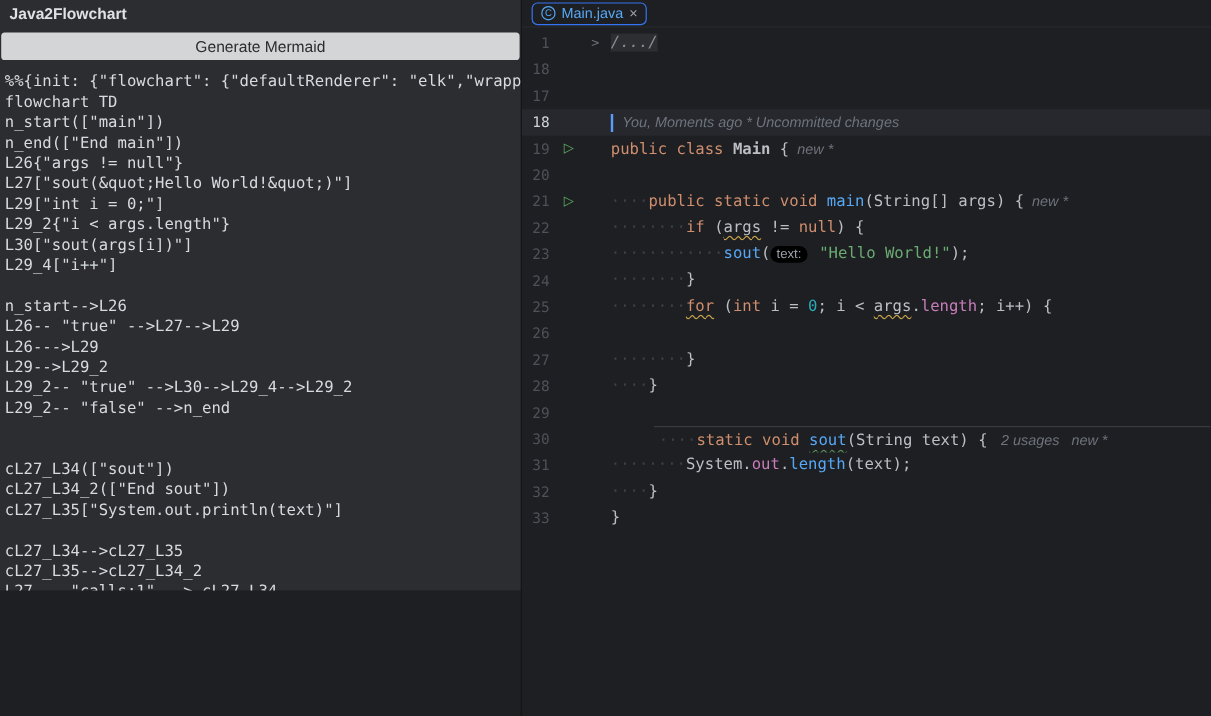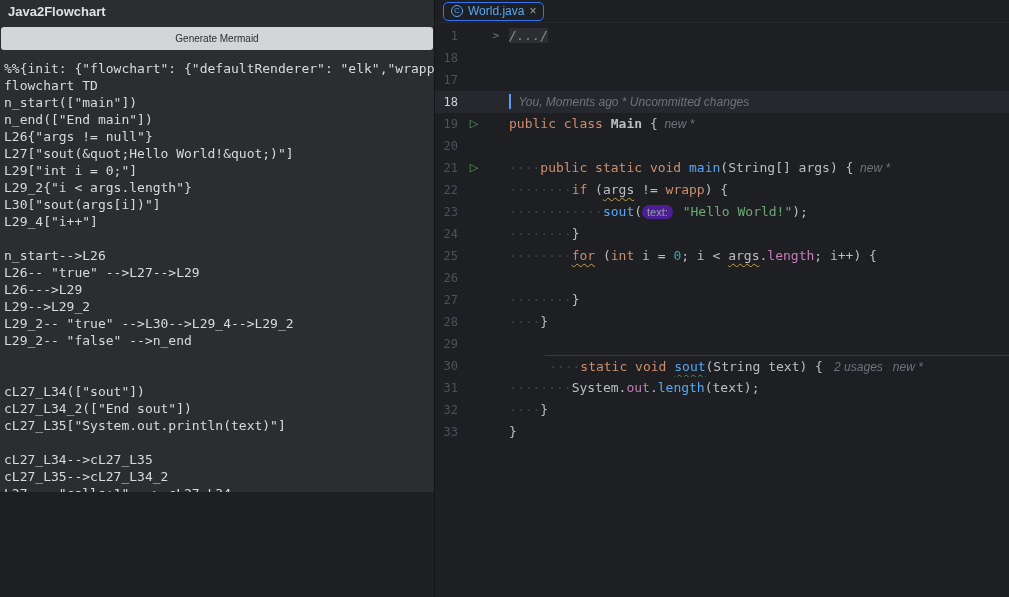--- a/index.html
+++ b/index.html
@@ -16,21 +16,21 @@
     display:flex; flex-direction:column; height:492px;
   }
   .panel-header {
     padding:4px 8px 2px 8px; height:24px;
     font-family:"Liberation Sans", sans-serif;
     font-size:13px; font-weight:bold; color:#dfe1e5;
   }
   .gen-btn {
     margin:3px 1px 2px 1px; height:23px;
     background:#d4d5d7; color:#2b2d30; border:none; border-radius:3px;
-    font-family:"Liberation Sans", sans-serif; font-size:10px;
+    font-family:"Liberation Sans", sans-serif; font-size:13px;
     cursor:pointer;
   }
   .mermaid-pre {
     flex:1; margin:0; padding:8px 0 0 4px;
     font-family:"DejaVu Sans Mono", monospace;
     font-size:13px; line-height:17px;
     color:#d7dade; white-space:pre; overflow:hidden;
   }
   .divider { width:1px; flex:0 0 1px; background:#141517; cursor:col-resize; }
 
@@ -78,21 +78,21 @@
   .tok-num  { color:#2aacb8; }
   .tok-fn   { color:#56a8f5; }
   .tok-fld  { color:#c77dbb; }
   .tok-ws   { color:#3d4148; }
   .tok-ghost {
     color:#6e737c; font-style:italic; font-size:12px;
     font-family:"Liberation Sans", sans-serif;
     text-align:center;
   }
   .tok-pill {
-    background:#4c1d95; color:#9b9fa8; border-radius:7px;
+    background:#000000; color:#9b9fa8; border-radius:7px;
     padding:1px 5px; font-size:11px; margin-right:2px;
     font-family:"Liberation Sans", sans-serif;
   }
   .tok-fold { color:#8a8e96; background:rgba(255,255,255,0.07); font-style:italic; }
   .tok-caret {
     display:inline-block; width:2px; height:15px; background:#5a9cf7;
     vertical-align:text-bottom; margin-right:1px;
   }
   .tok-warn {
     text-decoration-line:underline; text-decoration-style:wavy;
@@ -142,34 +142,34 @@
 classDef startEnd fill:#f9f;
 class n_start,n_end startEnd;</pre>
 </div>
 
 <div class="divider"></div>
 
 <div class="editor-pane">
   <div class="tabbar">
     <div class="tab">
       <span class="tab-icon">C</span>
-      <span class="tab-label">World.java</span>
+      <span class="tab-label">Main.java</span>
       <span class="tab-close">×</span>
     </div>
   </div>
   <div class="code-area">
     <div id="code-lines">
         <div class="line"><span class="ln">1</span><span class="gut"></span><span class="fold-col">&gt;</span><span class="code"><span class="tok-fold">/.../</span></span></div>
         <div class="line"><span class="ln">18</span><span class="gut"></span><span class="fold-col"></span><span class="code"></span></div>
         <div class="line"><span class="ln">17</span><span class="gut"></span><span class="fold-col"></span></div>
         <div class="line cur"><span class="ln">18</span><span class="gut"></span><span class="fold-col"></span><span class="code"><span class="tok-caret"></span><span class="tok-ghost">  You, Moments ago * Uncommitted changes</span></span></div>
         <div class="line"><span class="ln">19</span><span class="gut run">▷</span><span class="fold-col"></span><span class="code"><span class="tok-kw">public class </span><span class="tok-pl tok-b">Main</span><span class="tok-pl"> {</span><span class="tok-ghost">  new *</span></span></div>
         <div class="line"><span class="ln">20</span><span class="gut"></span><span class="fold-col"></span><span class="code"></span></div>
         <div class="line"><span class="ln">21</span><span class="gut run">▷</span><span class="fold-col"></span><span class="code"><span class="tok-ws">····</span><span class="tok-kw">public static void </span><span class="tok-fn">main</span><span class="tok-pl">(String[] args) {</span><span class="tok-ghost">  new *</span></span></div>
-        <div class="line"><span class="ln">22</span><span class="gut"></span><span class="fold-col"></span><span class="code"><span class="tok-ws">········</span><span class="tok-kw">if</span><span class="tok-pl"> (</span><span class="tok-pl tok-warn">args</span><span class="tok-pl"> != </span><span class="tok-kw">wrapp</span><span class="tok-pl">) {</span></span></div>
+        <div class="line"><span class="ln">22</span><span class="gut"></span><span class="fold-col"></span><span class="code"><span class="tok-ws">········</span><span class="tok-kw">if</span><span class="tok-pl"> (</span><span class="tok-pl tok-warn">args</span><span class="tok-pl"> != </span><span class="tok-kw">null</span><span class="tok-pl">) {</span></span></div>
         <div class="line"><span class="ln">23</span><span class="gut"></span><span class="fold-col"></span><span class="code"><span class="tok-ws">············</span><span class="tok-fn">sout</span><span class="tok-pl">(</span><span class="tok-pill">text:</span><span class="tok-pl"> </span><span class="tok-str">"Hello World!"</span><span class="tok-pl">);</span></span></div>
         <div class="line"><span class="ln">24</span><span class="gut"></span><span class="fold-col"></span><span class="code"><span class="tok-ws">········</span><span class="tok-pl">}</span></span></div>
         <div class="line"><span class="ln">25</span><span class="gut"></span><span class="fold-col"></span><span class="code"><span class="tok-ws">········</span><span class="tok-kw tok-warn">for</span><span class="tok-pl"> (</span><span class="tok-kw">int</span><span class="tok-pl"> i = </span><span class="tok-num">0</span><span class="tok-pl">; i &lt; </span><span class="tok-pl tok-warn">args</span><span class="tok-pl">.</span><span class="tok-fld">length</span><span class="tok-pl">; i++) {</span></span></div>
         <div class="line"><span class="ln">26</span><span class="gut"></span><span class="fold-col"></span></div>
         <div class="line"><span class="ln">27</span><span class="gut"></span><span class="fold-col"></span><span class="code"><span class="tok-ws">········</span><span class="tok-pl">}</span></span></div>
         <div class="line"><span class="ln">28</span><span class="gut"></span><span class="fold-col"></span><span class="code"><span class="tok-ws">····</span><span class="tok-pl">}</span></span></div>
         <div class="line"><span class="ln">29</span><span class="gut"></span><span class="fold-col"></span><span class="code"></span></div>
         <div class="line sep"><span class="ln">30</span><span class="gut"></span><span class="fold-col"></span><span class="code"><span class="tok-ws">····</span><span class="tok-kw">static void </span><span class="tok-fn tok-typo">sout</span><span class="tok-pl">(String text) { </span><span class="tok-ghost"> 2 usages   new *</span></span></div>
         <div class="line"><span class="ln">31</span><span class="gut"></span><span class="fold-col"></span><span class="code"><span class="tok-ws">········</span><span class="tok-pl">System.</span><span class="tok-fld">out</span><span class="tok-pl">.</span><span class="tok-fn">length</span><span class="tok-pl">(text);</span></span></div>
         <div class="line"><span class="ln">32</span><span class="gut"></span><span class="fold-col"></span><span class="code"><span class="tok-ws">····</span><span class="tok-pl">}</span></span></div>

